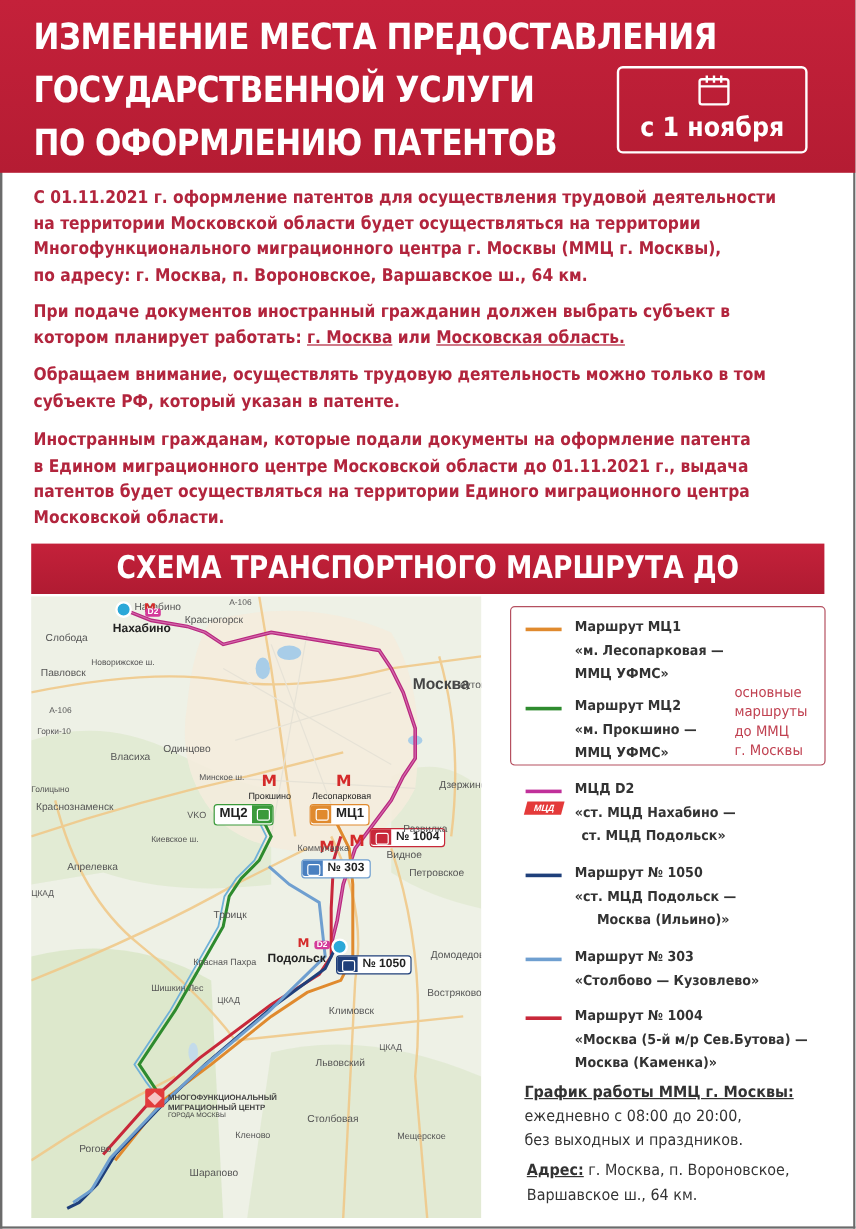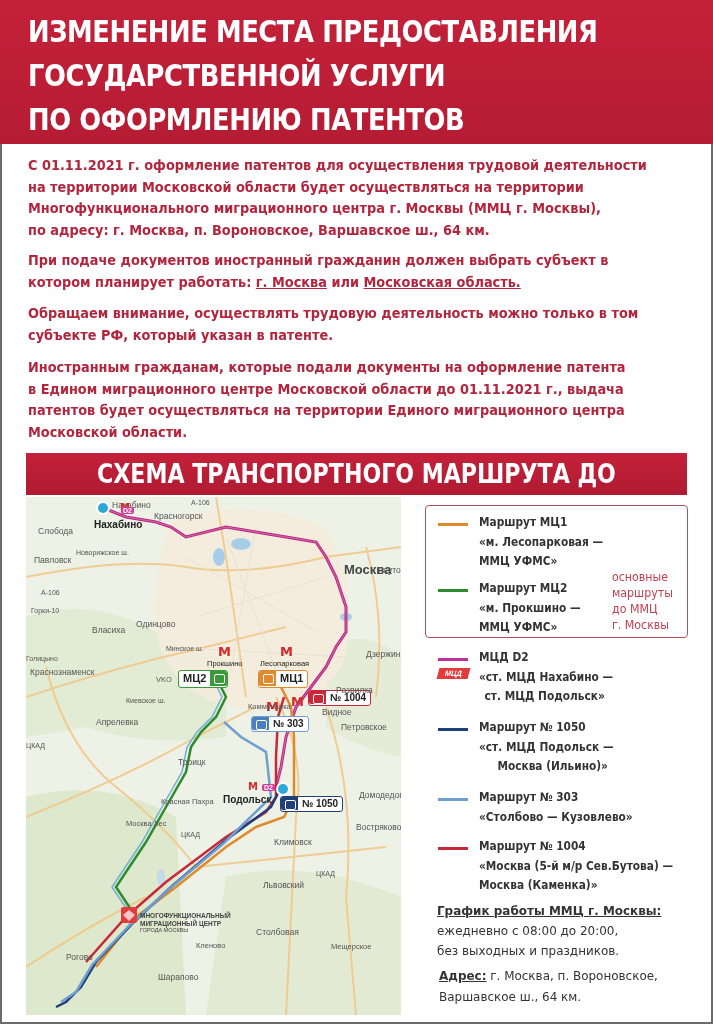--- a/index.html
+++ b/index.html
@@ -109,20 +109,30 @@
 </head>
 <body>
 
 <div class="frame"></div>
 
 <div class="header">
   <div class="header-title">
     <div>ИЗМЕНЕНИЕ МЕСТА ПРЕДОСТАВЛЕНИЯ</div>
     <div>ГОСУДАРСТВЕННОЙ  УСЛУГИ</div>
     <div>ПО ОФОРМЛЕНИЮ ПАТЕНТОВ</div>
+  </div>
+  <div class="date-badge">
+    <svg class="cal" viewBox="0 0 30 28">
+      <rect x="3" y="5" width="24" height="21" rx="2" fill="none" stroke="#fff" stroke-width="2"></rect>
+      <line x1="3" y1="11" x2="27" y2="11" stroke="#fff" stroke-width="2"></line>
+      <line x1="9" y1="2" x2="9" y2="8" stroke="#fff" stroke-width="2"></line>
+      <line x1="15" y1="2" x2="15" y2="8" stroke="#fff" stroke-width="2"></line>
+      <line x1="21" y1="2" x2="21" y2="8" stroke="#fff" stroke-width="2"></line>
+    </svg>
+    <div class="txt">с 1 ноября</div>
   </div>
 </div>
 
 <div class="para" style="top:155px;">
   <div>С 01.11.2021 г. оформление патентов для осуществления трудовой деятельности</div>
   <div>на территории Московской области будет осуществляться на территории</div>
   <div>Многофункционального миграционного центра г. Москвы (ММЦ г. Москвы),</div>
   <div>по адресу: г. Москва, п. Вороновское, Варшавское ш., 64 км.</div>
 </div>
 
@@ -212,21 +222,21 @@
   <div class="maplabel" style="left:50px; top:52px; font-size:7px;">Новорижское ш.</div>
   <div class="maplabel" style="left:15px; top:92px; font-size:7px;">А-106</div>
   <div class="maplabel" style="left:5px; top:110px; font-size:7px;">Горки-10</div>
   <div class="maplabel" style="left:66px; top:128px;">Власиха</div>
   <div class="maplabel" style="left:110px; top:122px;">Одинцово</div>
   <div class="maplabel" style="left:0px; top:158px; font-size:7px;">Голицыно</div>
   <div class="maplabel" style="left:4px; top:170px;">Краснознаменск</div>
   <div class="maplabel" style="left:140px; top:148px; font-size:7px;">Минское ш.</div>
   <div class="maplabel" style="left:130px; top:178px; font-size:7.5px;">VKO</div>
   <div class="maplabel" style="left:100px; top:200px; font-size:7px;">Киевское ш.</div>
-  <div class="maplabel" style="left:30px; top:220px;margin-left:40px;">Апрелевка</div>
+  <div class="maplabel" style="left:30px; top:220px;">Апрелевка</div>
   <div class="maplabel" style="left:0px; top:245px; font-size:7px;">ЦКАД</div>
 
   <div class="metro" style="left:192px; top:147px;">M</div>
   <div class="maplabel" style="left:181px; top:162px; font-size:7.5px; color:#222;">Прокшино</div>
   <div class="metro" style="left:254px; top:147px;">M</div>
   <div class="maplabel" style="left:234px; top:162px; font-size:7.5px; color:#222;">Лесопарковая</div>
 
   <div class="tag" style="left:152px; top:173px; border-color:#3a9a3a; padding:0 21px 12px 4px;">
     <span>МЦ2</span>
     <span class="bus" style="left:auto; right:0; background:#3a9a3a; border-radius:0 2px 2px 0;"></span>
@@ -259,21 +269,21 @@
   <div class="maplabel stn" style="left:197px; top:297px;">Подольск</div>
   <div class="tag" style="left:254px; top:299px; font-size:10px; border-color:#1f3f7a; height:16px; line-height:13px;">
     <span class="bus" style="background:#1f3f7a; height:13px;"></span>
     <span>№ 1050</span>
   </div>
   <div class="maplabel" style="left:333px; top:293px;">Домодедово</div>
   <div class="maplabel" style="left:330px; top:325px;">Востряково</div>
   <div class="maplabel" style="left:248px; top:340px;">Климовск</div>
   <div class="maplabel" style="left:152px; top:260px;">Троицк</div>
   <div class="maplabel" style="left:135px; top:300px; font-size:7.5px;">Красная Пахра</div>
-  <div class="maplabel" style="left:100px; top:322px; font-size:7.5px;">Москва Лес</div>
+  <div class="maplabel" style="left:100px; top:322px; font-size:7.5px;">Шишкин Лес</div>
   <div class="maplabel" style="left:155px; top:334px; font-size:7px;">ЦКАД</div>
   <div class="maplabel" style="left:170px; top:400px; font-size:7.5px;margin-top:44px;">Кленово</div>
   <div class="maplabel" style="left:237px; top:383px;">Львовский</div>
   <div class="maplabel" style="left:230px; top:430px;">Столбовая</div>
   <div class="maplabel" style="left:132px; top:475px;">Шарапово</div>
   <div class="maplabel" style="left:40px; top:455px;">Рогово</div>
   <div class="maplabel" style="left:290px; top:373px; font-size:7px;">ЦКАД</div>
   <div class="maplabel" style="left:305px; top:445px; font-size:7.5px;">Мещерское</div>
 
   <div style="position:absolute; left:114px; top:415px; font-family:'Liberation Sans',sans-serif; font-size:6.5px; line-height:7.5px; color:#444; font-weight:bold; white-space:nowrap;">

